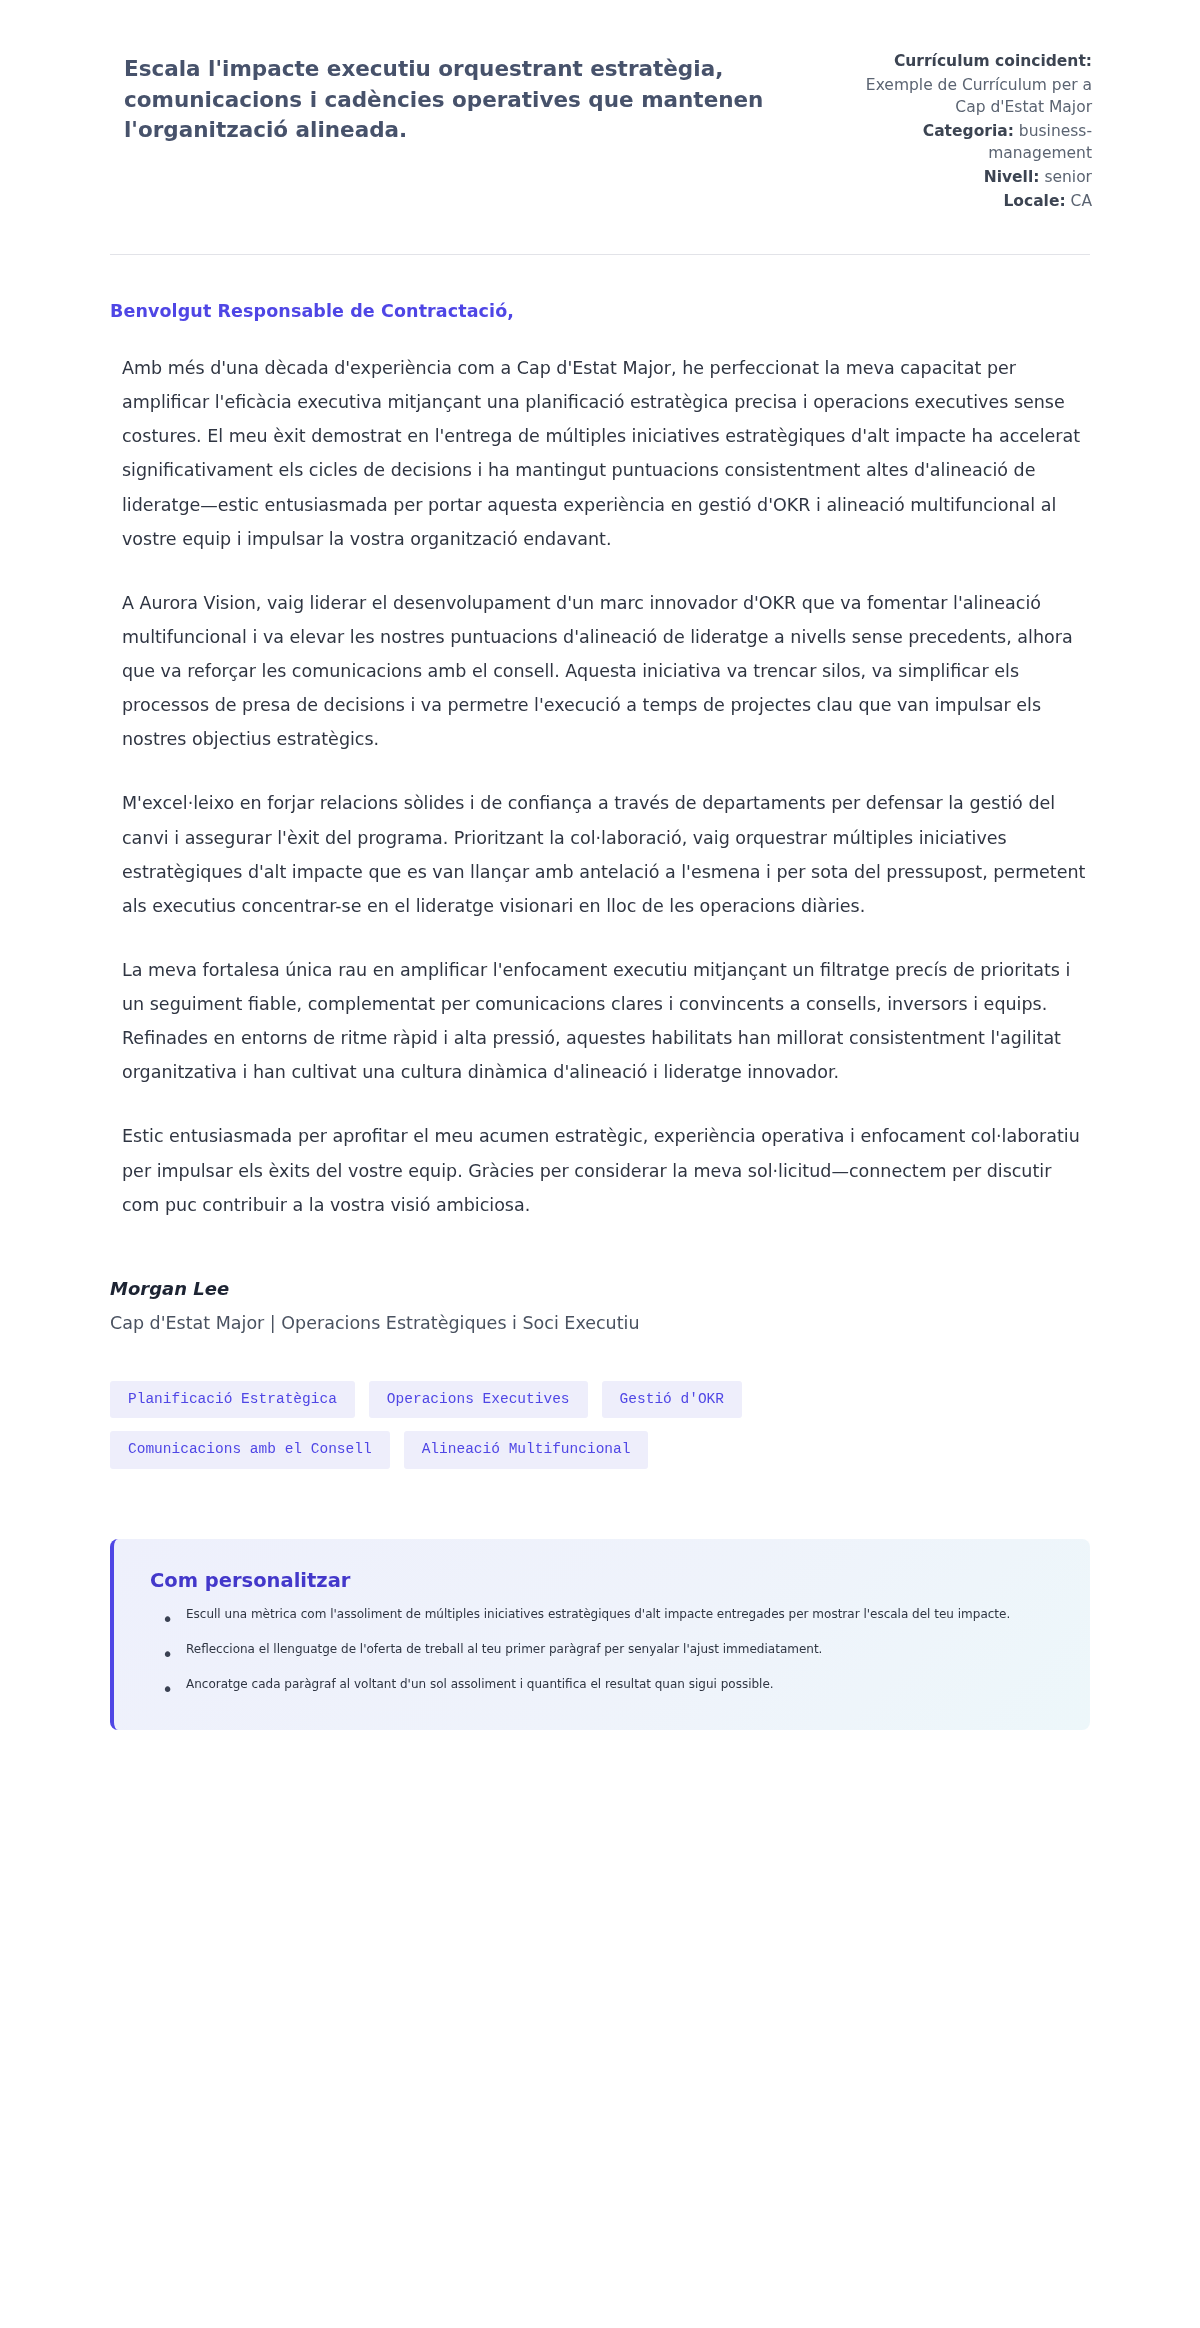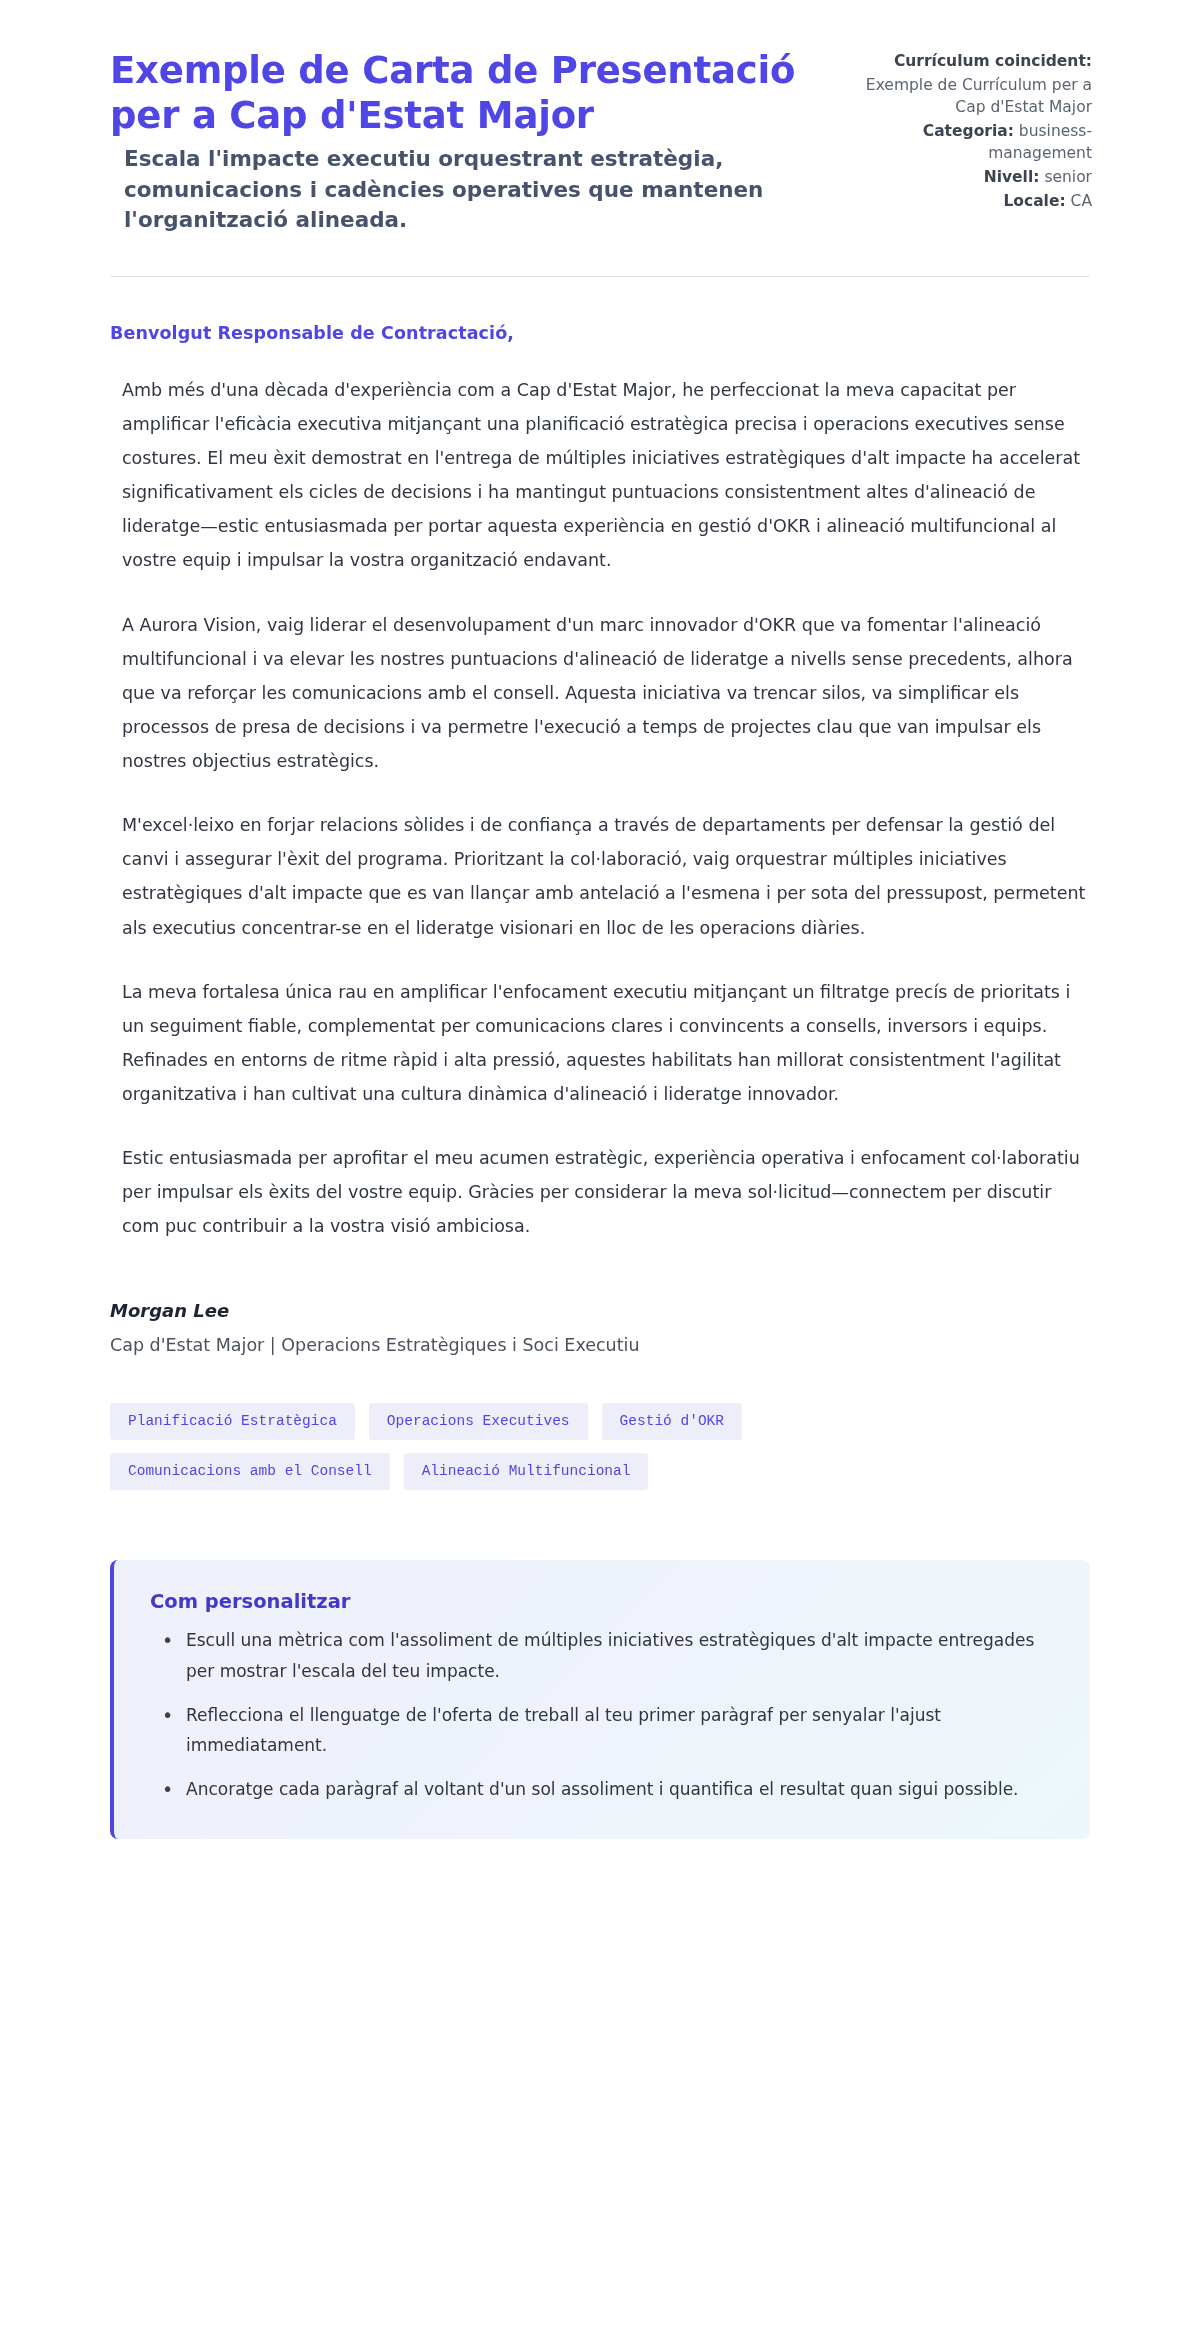--- a/index.html
+++ b/index.html
@@ -142,21 +142,21 @@
     font-weight: 700;
     color: #4338ca;
     margin: 0 0 12px 0;
   }
   .tip-list {
     margin: 0;
     padding-left: 26px;
     list-style: none;
   }
   .tip-list li {
-    font-size: 17px;
+    font-size: 12px;
     line-height: 1.78;
     color: #2f3542;
     margin-top: 14px;
     position: relative;
     padding-left: 10px;
   }
   .tip-list li:before {
     content: "\2022";
     position: absolute;
     left: -14px;
@@ -166,21 +166,20 @@
   }
   .tip-list li:first-child { margin-top: 4px; }
 </style>
 </head>
 <body>
 
 <div class="page">
 
   <div class="header">
     <div class="header-left">
-      <h1 class="doc-title">Exemple de Carta de Presentació per a Cap d'Estat Major</h1>
       <p class="doc-subtitle">Escala l'impacte executiu orquestrant estratègia, comunicacions i cadències operatives que mantenen l'organització alineada.</p>
     </div>
     <div class="header-meta">
       <div class="meta-row">
         <span class="meta-label">Currículum coincident:</span>
       </div>
       <div class="meta-row">
         <span class="meta-value">Exemple de Currículum per a Cap d'Estat Major</span>
       </div>
       <div class="meta-row">

